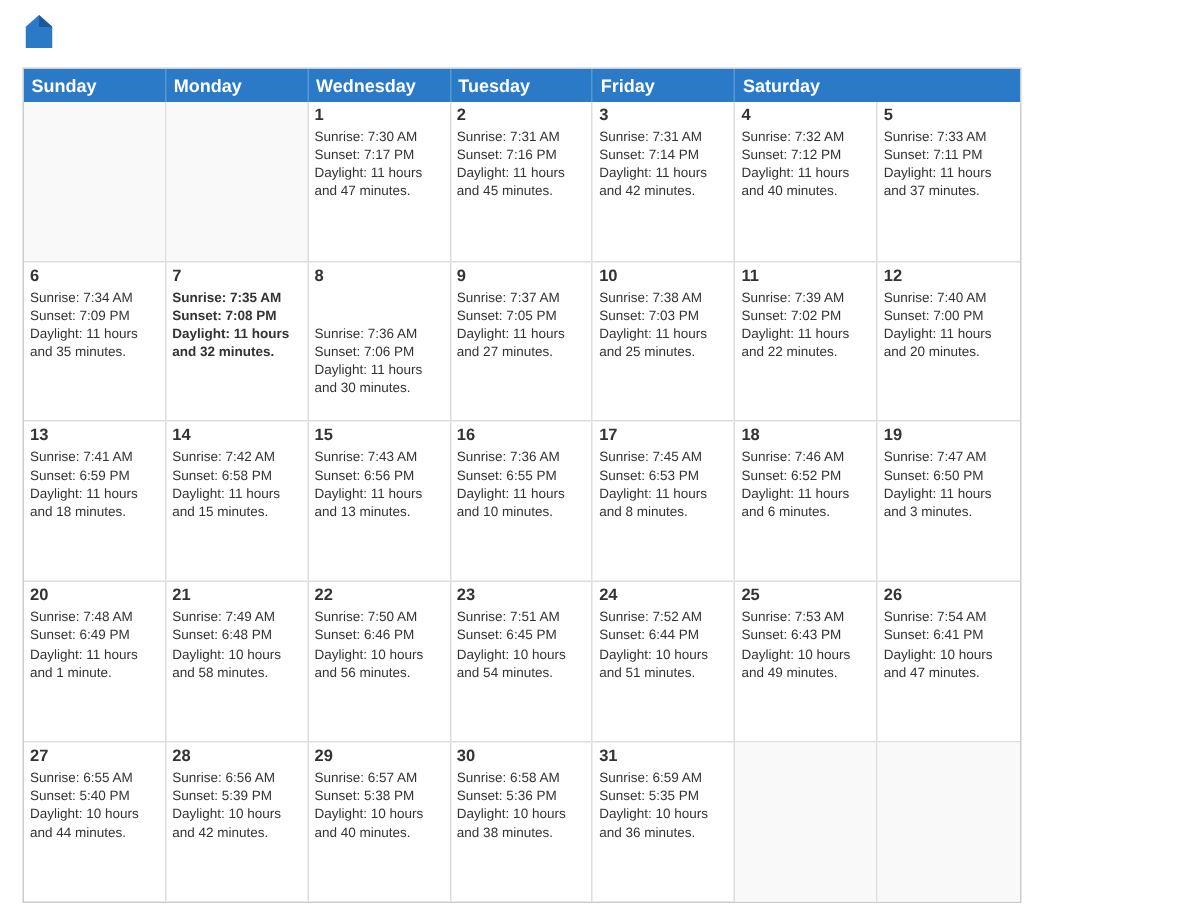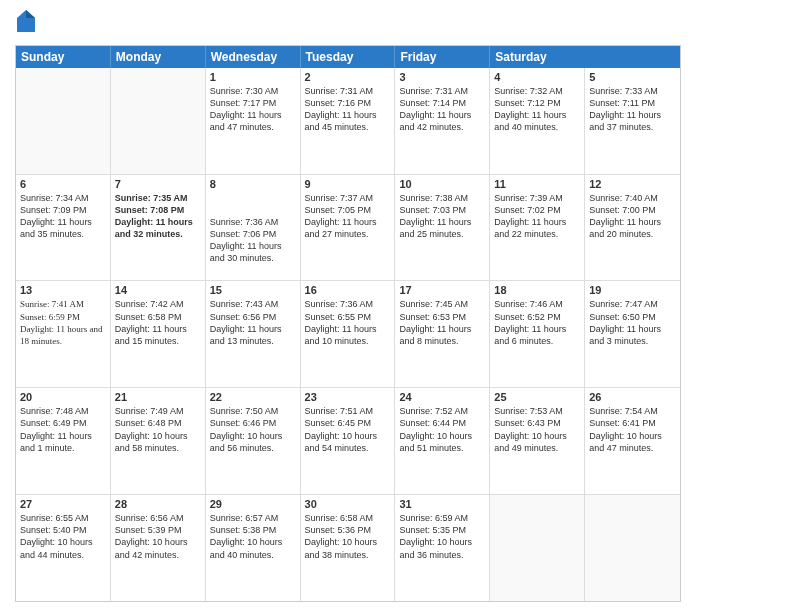--- a/index.html
+++ b/index.html
@@ -213,21 +213,21 @@
           <div class="cal-cell">
             <div class="day-num">12</div>
             <div class="cell-text" style="white-space: pre-line;">Sunrise: 7:40 AM
 Sunset: 7:00 PM
 Daylight: 11 hours and 20 minutes.</div>
           </div>
         </div>
         <div class="cal-row">
           <div class="cal-cell">
             <div class="day-num">13</div>
-            <div class="cell-text" style="white-space: pre-line; font-family: Liberation Serif, serif;">Sunrise: 7:41 AM
+            <div class="cell-text" style="white-space: pre-line;">Sunrise: 7:41 AM
 Sunset: 6:59 PM
 Daylight: 11 hours and 18 minutes.</div>
           </div>
           <div class="cal-cell">
             <div class="day-num">14</div>
             <div class="cell-text" style="white-space: pre-line;">Sunrise: 7:42 AM
 Sunset: 6:58 PM
 Daylight: 11 hours and 15 minutes.</div>
           </div>
           <div class="cal-cell">

